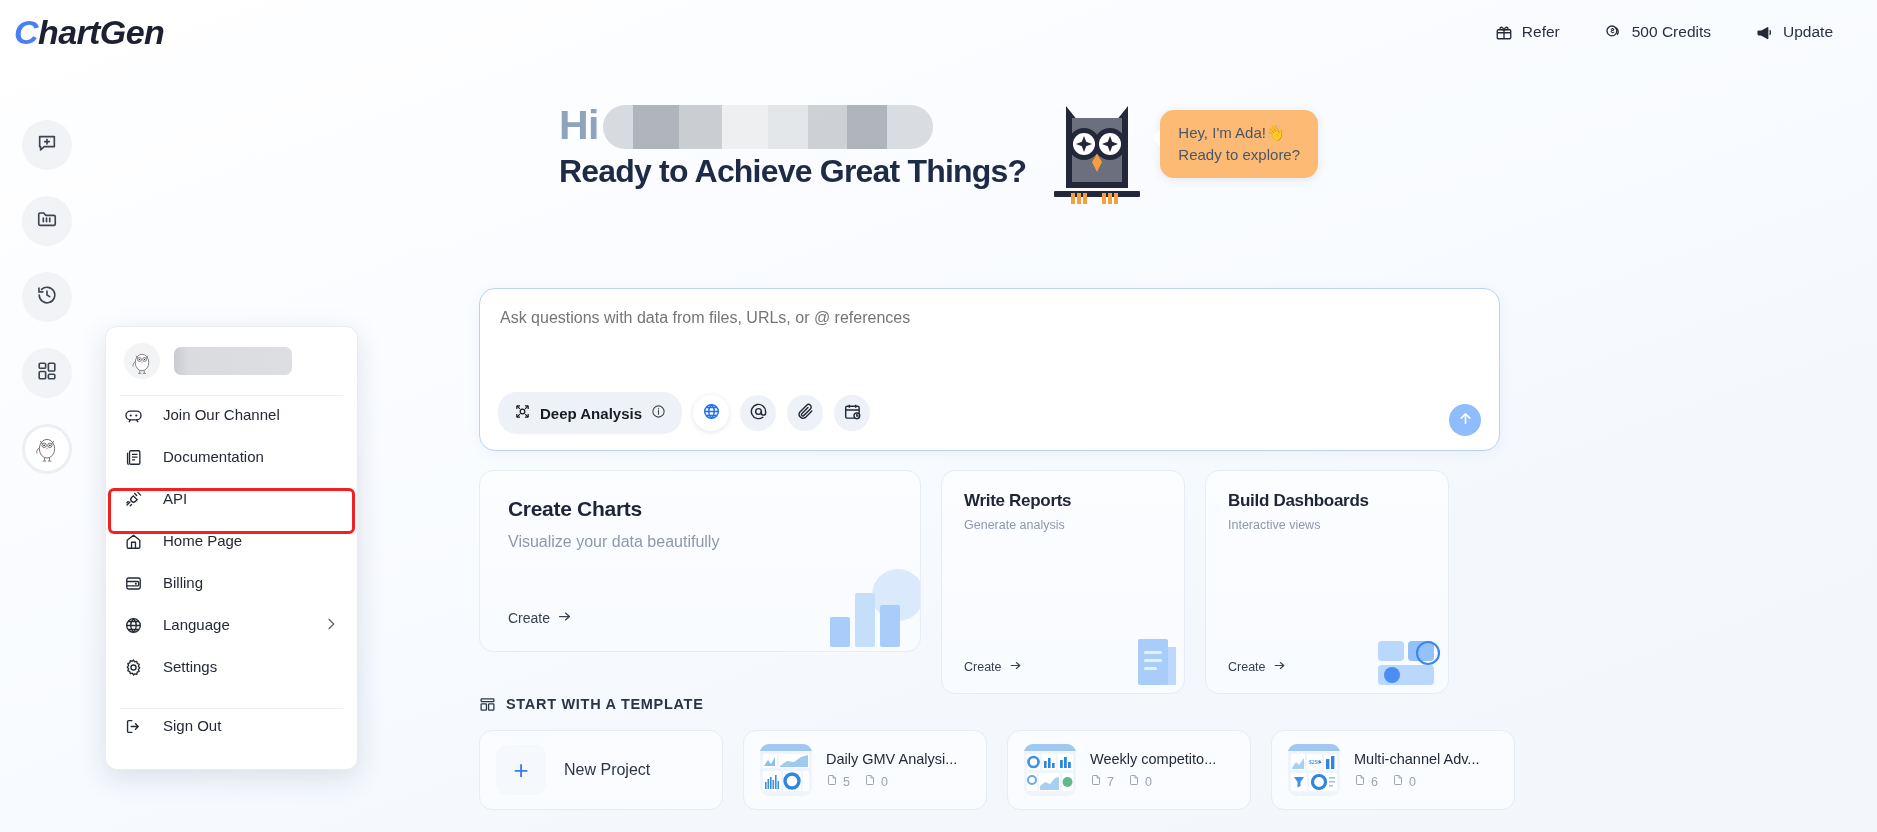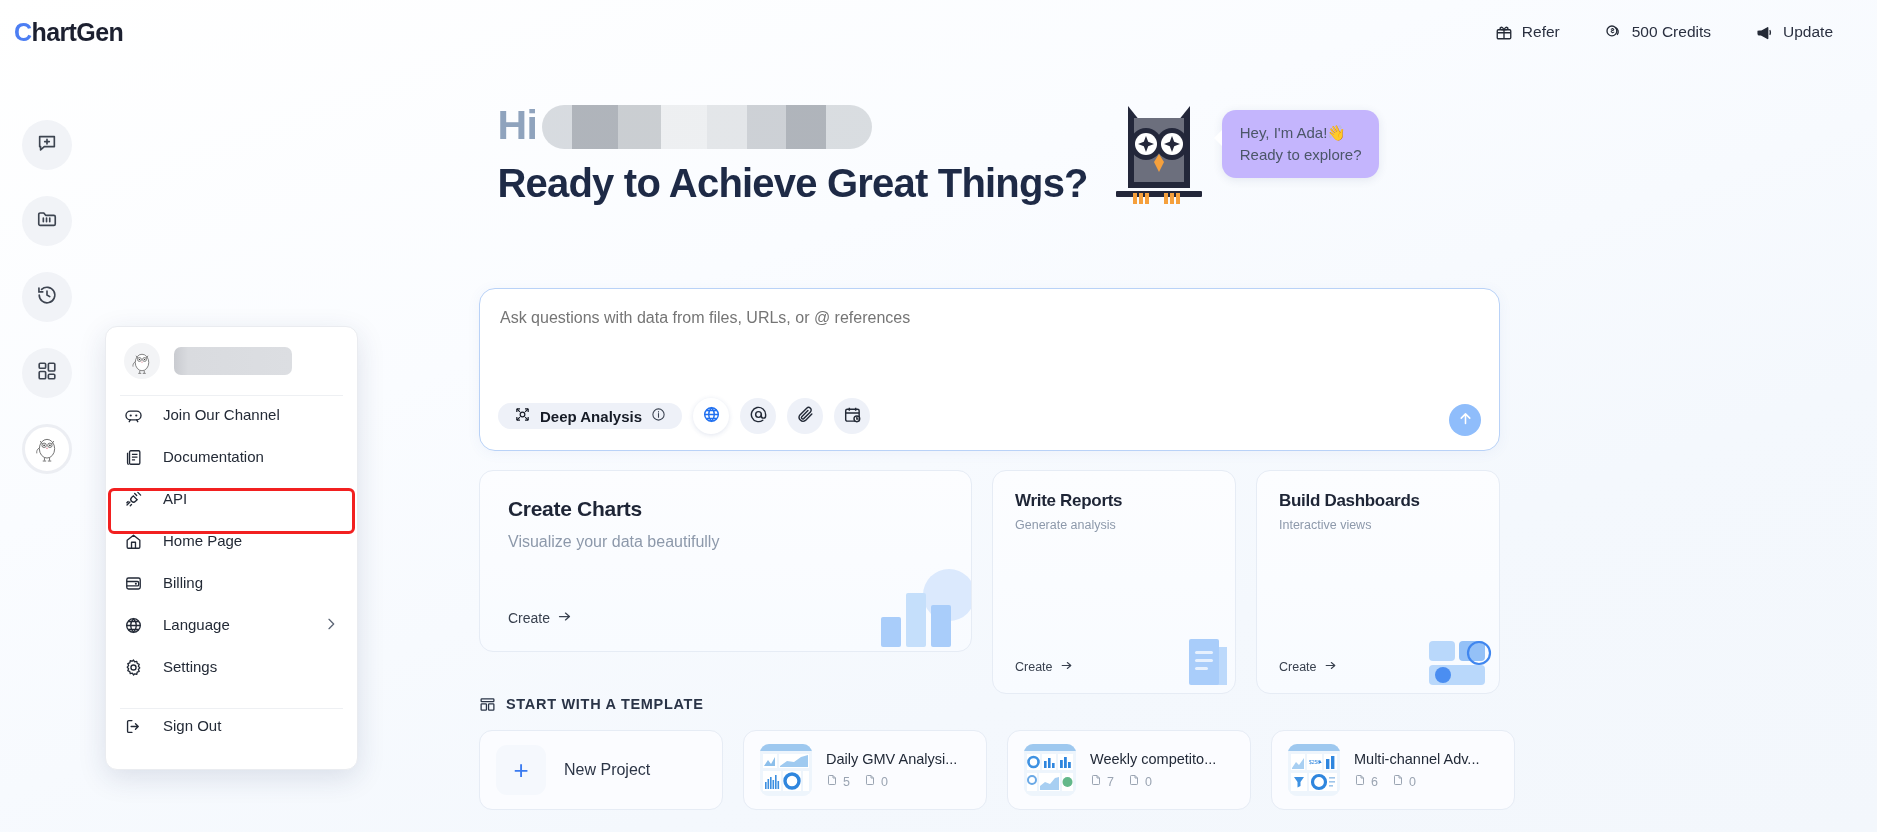--- a/index.html
+++ b/index.html
@@ -15,21 +15,21 @@
   }
 
   
   .header {
     position: absolute; top: 0; left: 0; right: 0; height: 64px;
     display: flex; align-items: center; justify-content: space-between;
     padding: 0 44px 0 14px;
     z-index: 30;
   }
   .logo {
-    font-size: 25px; font-weight: 700; 
+    font-size: 34px; font-weight: 700; font-style: italic;
     letter-spacing: -0.6px; color: #1c2030;
   }
   .logo .c { color: #4c7ef3; }
   .header-right { display: flex; align-items: center; gap: 44px; }
   .hdr-item {
     display: flex; align-items: center; gap: 9px;
     font-size: 15.5px; color: #2a3040; cursor: pointer;
   }
   .hdr-item svg { display: block; }
 
@@ -72,27 +72,27 @@
         #a9aeb5 9%, #a9aeb5 23%,
         #c6cace 23%, #c6cace 36%,
         #eceef0 36%, #eceef0 50%,
         #e1e4e7 50%, #e1e4e7 62%,
         #c9cdd2 62%, #c9cdd2 74%,
         #a9aeb5 74%, #a9aeb5 86%,
         #d6dade 86%, #d6dade 100%);
     opacity: .92;
   }
   .hero-title {
-    font-size: 40px; font-weight: 700; color: #1e2a46;
-    letter-spacing: -0.8px; margin-top: 12px; white-space: nowrap;
+    font-size: 32px; font-weight: 700; color: #1e2a46;
+    letter-spacing: -0.8px; margin-top: 4px; white-space: nowrap;
   }
   .mascot-wrap { display: flex; align-items: flex-start; gap: 14px; padding-top: 4px; }
   .bubble {
     position: relative; margin-top: 14px;
-    background: #c4b5fd; border-radius: 14px;
+    background: #fdba74; border-radius: 14px;
     padding: 12px 18px; box-shadow: 0 2px 10px rgba(40,60,110,.10);
     font-size: 15px; color: #4b5668; line-height: 1.45; white-space: nowrap;
   }
   .bubble::before {
     content: ""; position: absolute; left: -8px; top: 20px;
     border: 8px solid transparent; border-right-color: #fff; border-left: 0;
   }
 
   
   .composer {
@@ -106,21 +106,21 @@
     font-size: 16px; color: #9aa2ae;
     background: transparent; border: 0; outline: none; width: calc(100% - 40px);
     font-family: "Liberation Sans", sans-serif;
   }
   .composer-tools {
     position: absolute; left: 18px; bottom: 16px;
     display: flex; align-items: center; gap: 11px;
   }
   .pill {
     display: flex; align-items: center; gap: 9px;
-    height: 26px; padding: 0 16px; border-radius: 19px;
+    height: 42px; padding: 0 16px; border-radius: 19px;
     background: #eef1f8; font-size: 15px; font-weight: 700; color: #161b26;
     cursor: pointer;
   }
   .tool-btn {
     width: 36px; height: 36px; border-radius: 50%;
     background: #eef1f8; display: flex; align-items: center; justify-content: center;
     cursor: pointer;
   }
   .tool-btn.active { background: #fff; box-shadow: 0 1px 5px rgba(40,70,140,.14); }
   .send-btn {
@@ -134,21 +134,21 @@
   .cards {
     position: absolute; left: 479px; top: 470px;
     display: flex; gap: 20px;
   }
   .card {
     position: relative; overflow: hidden;
     background: linear-gradient(180deg,#fcfdff 0%,#f8fbff 100%);
     border: 1px solid #e6ecf5; border-radius: 14px;
     cursor: pointer;
   }
-  .card.big { width: 493px; height: 182px; padding: 26px 28px; }
+  .card.big { width: 442px; height: 182px; padding: 26px 28px; }
   .card.small { width: 244px; height: 224px; padding: 20px 22px; }
   .card h3 { font-size: 21px; font-weight: 700; color: #1e2536; letter-spacing: -.3px; }
   .card.small h3 { font-size: 17px; }
   .card p { margin-top: 12px; font-size: 16px; color: #8d99ab; }
   .card.small p { margin-top: 7px; font-size: 12.5px; }
   .card .create {
     position: absolute; left: 28px; bottom: 24px;
     display: flex; align-items: center; gap: 7px;
     font-size: 14px; color: #39414f;
   }

